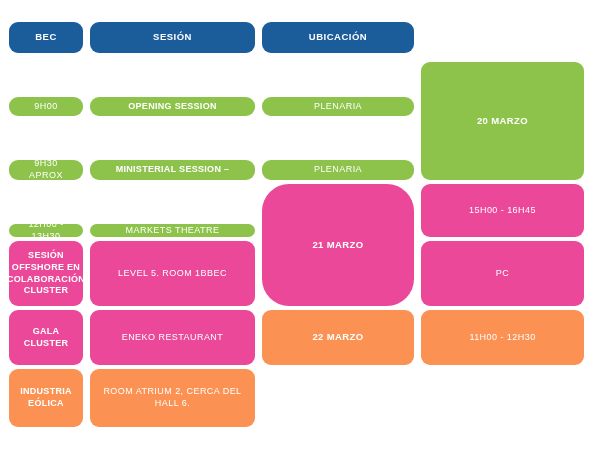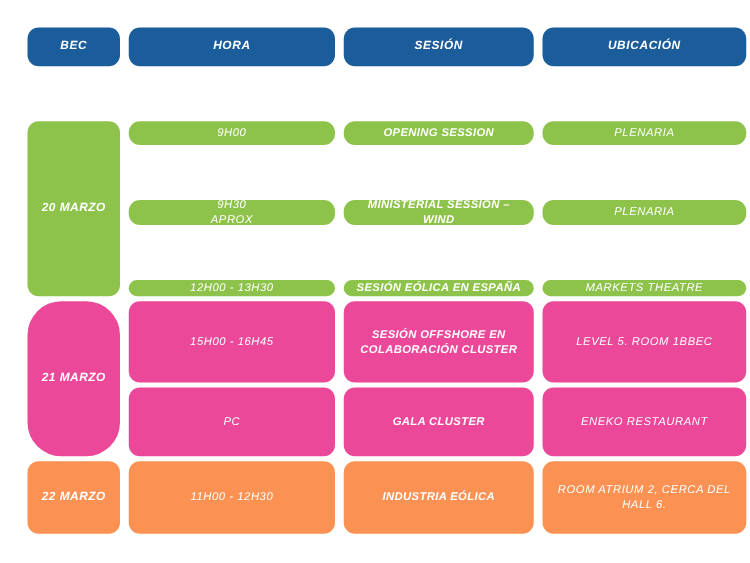--- a/index.html
+++ b/index.html
@@ -12,22 +12,21 @@
     background: #ffffff;
     font-family: "Liberation Sans", sans-serif;
     overflow: hidden;
   }
 
   #schedule-table {
     position: relative;
     width: 600px;
     height: 382px;
     box-sizing: border-box;
-    padding: 22px 12px 25px 22px;
-    font-style: italic;
+    padding: 22px 12px 25px 9px;
   }
 
   .grid {
     display: grid;
     grid-template-columns: 74px 165px 152px 163px;
     grid-template-rows: 31px 59px 60px 53px 65px 55px 58px;
     column-gap: 7px;
     row-gap: 4px;
     width: 574px;
     height: 403px;
@@ -87,21 +86,20 @@
   .span3 { grid-row: span 3; }
   .span2 { grid-row: span 2; border-radius: 27px; }
 </style>
 </head>
 <body>
 
 <div id="schedule-table">
   <div class="grid">
 
     <div class="cell header">BEC</div>
-    <div class="cell header">HORA</div>
     <div class="cell header">SESIÓN</div>
     <div class="cell header">UBICACIÓN</div>
 
     <div class="cell green daylabel span3">20 MARZO</div>
 
     <div class="cell green timecell">
       <span>
           <span class="line">9H00</span>
         </span>
     </div>
@@ -118,37 +116,31 @@
 
     <div class="cell green timecell">
       <span>
         <span class="line">9H30</span>
         <span class="line">APROX</span>
       </span>
     </div>
     <div class="cell green sessioncell">
       <span>
         <span class="line">MINISTERIAL SESSION –</span>
-        <span class="line">WIND</span>
       </span>
     </div>
     <div class="cell green placecell">
       <span>
           <span class="line">PLENARIA</span>
         </span>
     </div>
 
     <div class="cell green timecell">
       <span>
           <span class="line">12H00 - 13H30</span>
-        </span>
-    </div>
-    <div class="cell green sessioncell">
-      <span>
-          <span class="line">SESIÓN EÓLICA EN ESPAÑA</span>
         </span>
     </div>
     <div class="cell green placecell">
       <span>
           <span class="line">MARKETS THEATRE</span>
         </span>
     </div>
 
     <div class="cell blue daylabel span2">21 MARZO</div>
 

